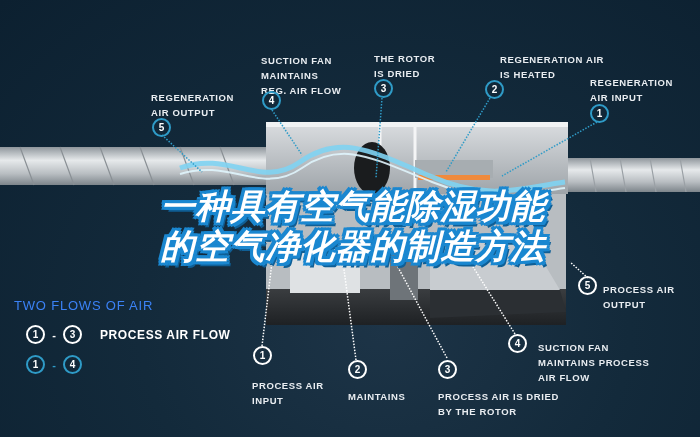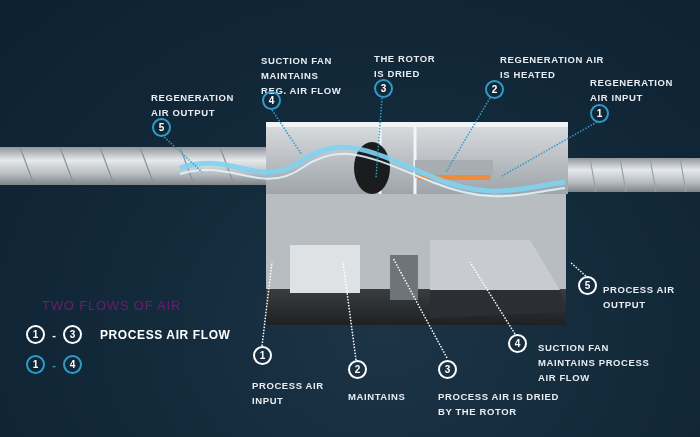--- a/index.html
+++ b/index.html
@@ -22,22 +22,22 @@
     white-space: pre-line;
   }
   .badge {
     position: absolute; width: 19px; height: 19px; border-radius: 50%;
     font-size: 10px; font-weight: bold; display: flex;
     align-items: center; justify-content: center; line-height: 1;
   }
   .badge.blue { border: 2px solid #2f9bc7; color: #ffffff; }
   .badge.white { border: 2px solid #ffffff; color: #ffffff; }
   .legend-title {
-    position: absolute; left: 42px; top: 298px;
-    font-size: 13px; letter-spacing: 0.8px; color: #701a75;
+    position: absolute; left: 14px; top: 298px;
+    font-size: 13px; letter-spacing: 0.8px; color: #3b82f6;
   }
   .legend-row { position: absolute; left: 26px; display: flex; align-items: center; gap: 5px; }
   .legend-row .dash { font-size: 11px; font-weight: bold; width: 8px; text-align: center; }
   .legend-row .txt { margin-left: 13px; font-size: 12px; font-weight: bold; letter-spacing: 0.6px; }
   .legend-row .badge { position: static; }
   .cn-title {
     position: absolute; left: 108px; top: 186px; width: 490px;
     font-family: "DejaVu Sans", sans-serif; font-weight: bold;
     font-size: 34px; line-height: 40px; letter-spacing: 1px;
     color: #ffffff; text-align: center;
@@ -141,20 +141,24 @@
     <div class="lbl" style="left:500px;top:52px;">REGENERATION AIR
 IS HEATED</div>
     <div class="badge blue" style="left:485px;top:80px;">2</div>
   </div>
   <div>
     <div class="lbl" style="left:590px;top:75px;">REGENERATION
 AIR INPUT</div>
     <div class="badge blue" style="left:590px;top:104px;">1</div>
   </div>
 
+  <div class="cn-title">
+    <div>一种具有空气能除湿功能</div>
+    <div>的空气净化器的制造方法</div>
+  </div>
 
   <div>
     <div class="badge white" style="left:253px;top:346px;">1</div>
     <div class="lbl" style="left:252px;top:378px;">PROCESS AIR
 INPUT</div>
   </div>
   <div>
     <div class="badge white" style="left:348px;top:360px;">2</div>
     <div class="lbl" style="left:348px;top:389px;">MAINTAINS</div>
   </div>

